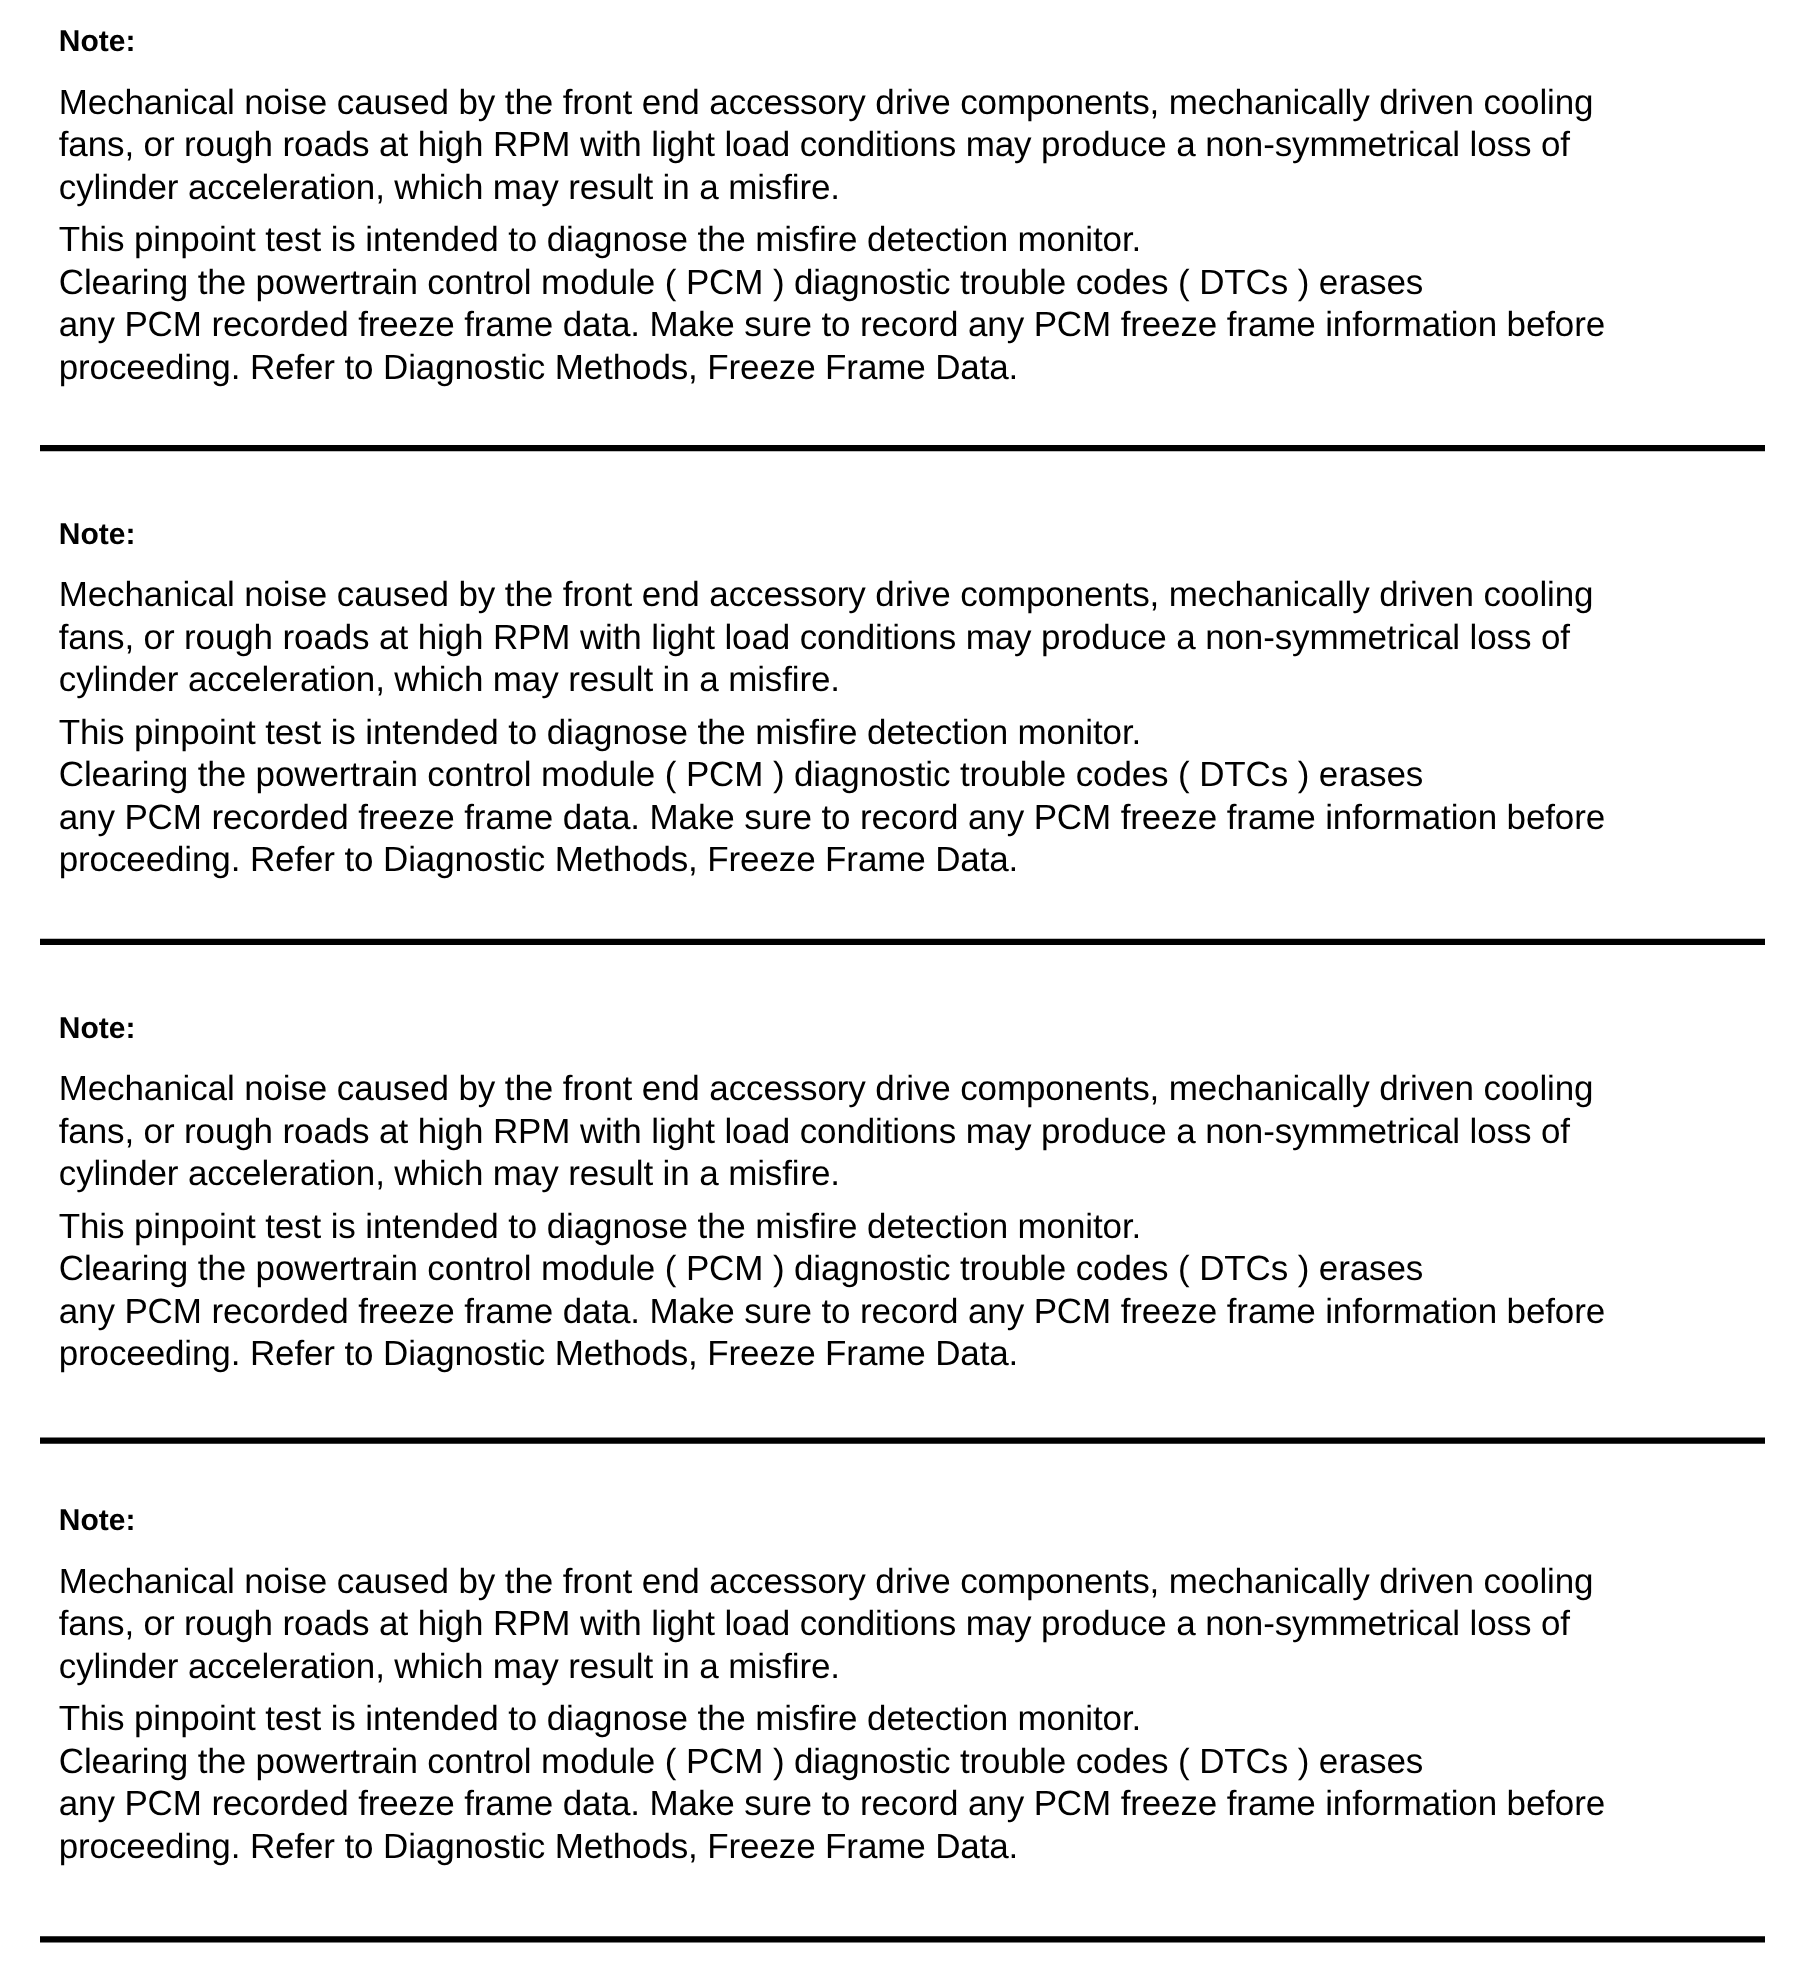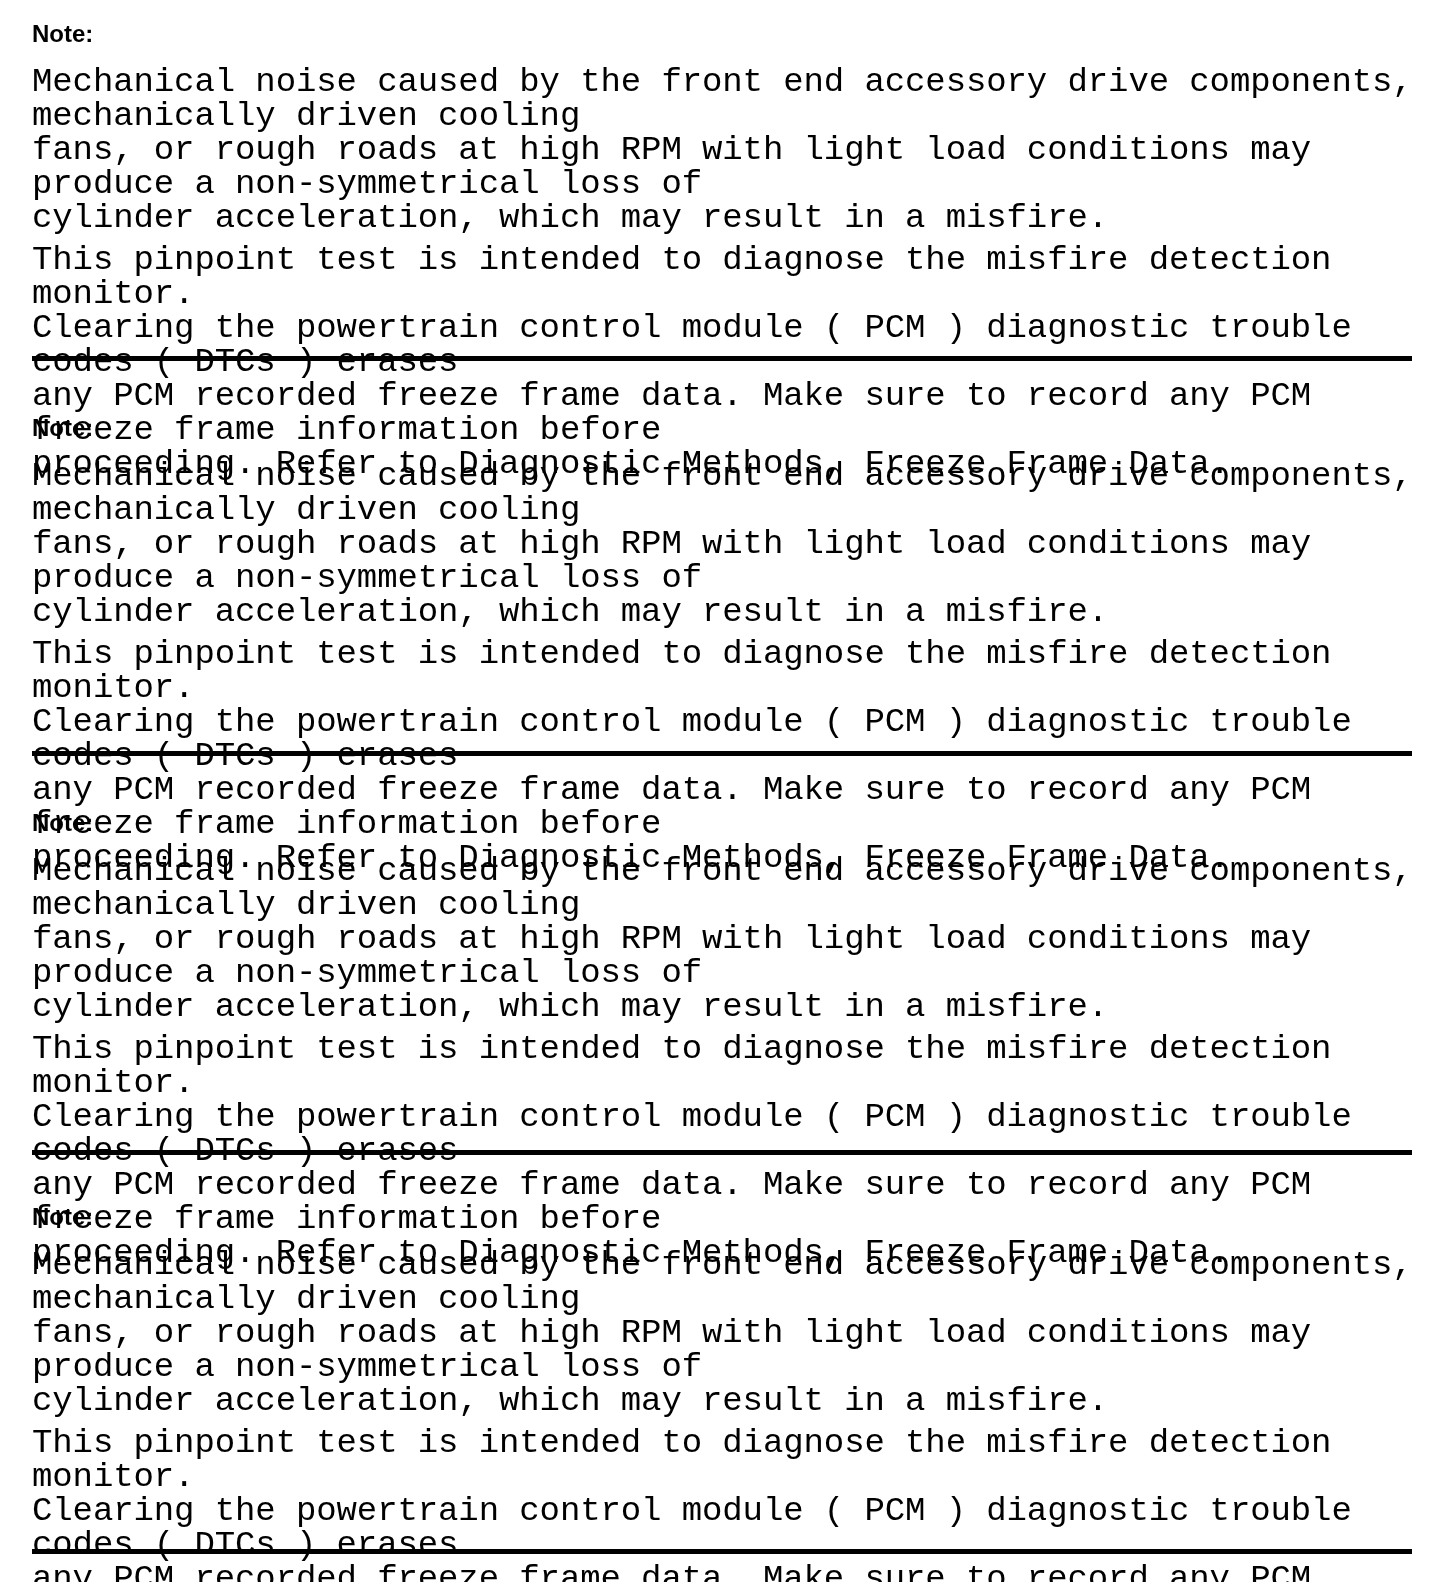--- a/index.html
+++ b/index.html
@@ -10,37 +10,36 @@
     body {
       width: 1456px;
       height: 1582px;
       position: relative;
       overflow: hidden;
       font-family: "Liberation Sans", sans-serif;
       color: #000000;
     }
     .note-block {
       position: absolute;
-      left: 32px;
+      left: 47px;
       width: 1390px;
     }
     .note-label {
       font-weight: bold;
       font-size: 24px;
       line-height: 28px;
       margin: 0;
       height: 28px;
     }
     .para {
-      font-size: 34px;
+      font-size: 28px;
       line-height: 34px;
       margin: 0;
       white-space: pre-line;
       letter-spacing: -0.1px;
-      font-family: Liberation Mono, monospace;
     }
     .para-1 { margin-top: 17px; }
     .para-2 { margin-top: 8px; }
     .divider {
       position: absolute;
       left: 32px;
       width: 1380px;
       height: 5px;
       background: #000000;
     }

